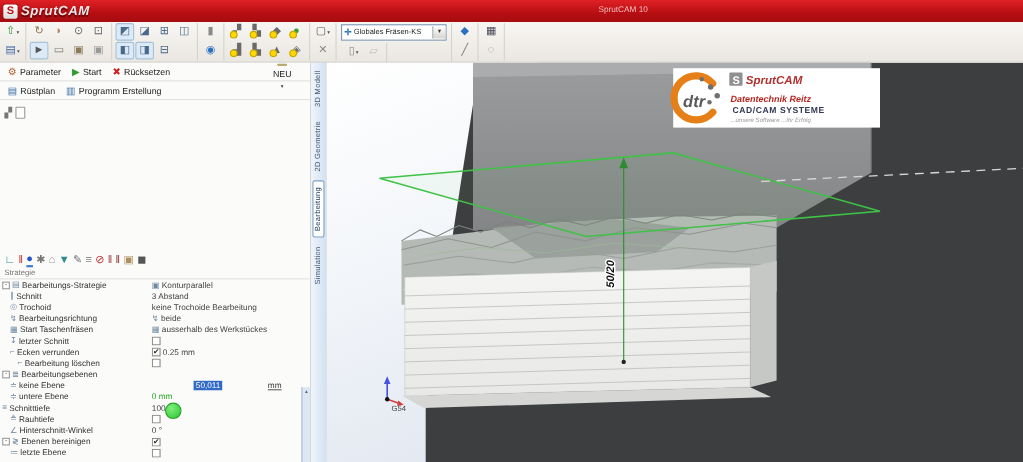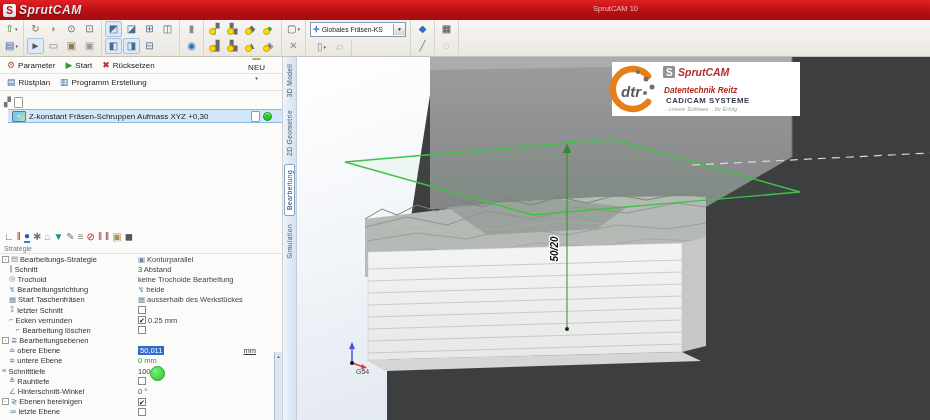--- a/index.html
+++ b/index.html
@@ -10,21 +10,21 @@
     background:linear-gradient(#e02126,#b60e12 60%,#a50d10);display:flex;align-items:center;}
   .sbadge{width:13px;height:13px;margin-left:3px;background:linear-gradient(#fdfdfd,#dcdcdc);
     color:#c01115;font-weight:bold;font-size:10px;line-height:13px;text-align:center;
     border-radius:2px;box-shadow:0 0 1px #600;}
   .logotext{margin-left:3px;font-size:12px;font-weight:bold;font-style:italic;color:#e9e9e9;
     text-shadow:0 1px 1px #5e0406;letter-spacing:.5px;}
   #menu-bar{display:flex;align-items:center;margin-left:215px;gap:13px;}
   .menu-item{font-size:7.5px;color:#ffecec;display:flex;align-items:center;gap:2px;padding:1px 3px;}
   .menu-item.pinned{background:rgba(255,255,255,.18);border:1px solid rgba(255,255,255,.55);border-radius:2px;}
   .pin{display:inline-block;width:3px;height:7px;background:#ffe;border-radius:1px;transform:rotate(25deg);}
-  #app-title{position:absolute;left:593px;top:4px;font-size:7.5px;color:#f2bcbc;}
+  #app-title{position:absolute;left:544px;top:4px;font-size:7.5px;color:#f2bcbc;}
   
   #toolbar{position:absolute;left:0;top:20px;width:930px;height:37px;
     background:linear-gradient(#f8f6f3,#eae7e1);border-bottom:1px solid #c6c2bb;
     display:flex;align-items:flex-start;padding-top:1px;box-sizing:border-box;}
   .tgroup{display:grid;grid-auto-flow:column;grid-template-rows:repeat(2,17px);gap:0 1px;
     padding:0 3px;border-right:1px solid #d6d2cc;}
   .ticon{position:relative;width:17px;height:16px;display:flex;align-items:center;justify-content:center;
     border:1px solid transparent;border-radius:2px;box-sizing:border-box;}
   .ticon.pressed{background:#dce9f6;border-color:#a6c1da;}
   .ticon .glyph{font-size:10px;line-height:10px;}
@@ -64,21 +64,21 @@
   .sicon.active{border-bottom:2px solid #3a7ad0;}
   #strategy-label{font-size:7px;color:#777;padding:1px 0 1px 4px;height:9px;box-sizing:border-box;}
   #prop-grid{position:relative;}
   .prow{display:flex;align-items:center;height:10.2px;font-size:7.5px;color:#333;}
   .plabel{display:flex;align-items:center;gap:2px;flex:0 0 138px;overflow:hidden;white-space:nowrap;padding-left:2px;box-sizing:border-box;}
   .plabel .picon{font-size:7.5px;color:#6d87a0;line-height:8px;}
   .exp{width:7px;height:7px;border:1px solid #9a9a9a;background:#fff;font-size:6px;line-height:5px;
     text-align:center;color:#444;flex:0 0 7px;box-sizing:border-box;}
   .pvalue{display:flex;align-items:center;gap:2px;flex:1;overflow:hidden;white-space:nowrap;color:#444;position:relative;}
   .pvalue .vicon{font-size:7.5px;color:#6d87a0;}
-  .val.sel{background:#316ac5;color:#fff;padding:0 2px;}
+  .val.sel{background:#316ac5;color:#fff;padding:0 2px;margin-left:38px;}
   .val.green{color:#1fa51f;}
   .cb{width:8px;height:8px;border:1px solid #888;background:#fff;font-size:7px;line-height:7px;
     text-align:center;color:#222;box-sizing:border-box;}
   .unit{position:absolute;right:26px;color:#333;text-decoration:underline;}
   #green-cursor{position:absolute;left:150px;top:309px;width:13px;height:13px;border-radius:50%;
     background:radial-gradient(circle at 35% 30%,#7df07d,#2fc42f);border:1px solid #23a023;z-index:5;}
   #grid-scrollbar{position:absolute;right:0;top:295px;width:7px;height:68px;background:#dbe7f3;
     border-left:1px solid #a9bfd3;font-size:5px;color:#567;text-align:center;line-height:8px;}
   
   #side-tabs{position:absolute;left:283px;top:57px;width:14px;height:363px;
@@ -279,26 +279,20 @@
           <span>Programm Erstellung</span>
         </div>
       </div>
   <div class="hsep"></div>
 
   <div id="tree">
     <div class="treerow">
       <span class="machicon">▞</span>
       <span class="pageicon" style="margin-right:18px;"></span>
     </div>
-    <div class="treerow sel">
-      <span class="opicon">≈</span>
-      <span class="grow">Z-konstant Fräsen-Schruppen Aufmass XYZ +0,30</span>
-      <span class="pageicon"></span>
-      <span class="gdot" style="margin-right:6px;"></span>
-    </div>
   </div>
 
   <div id="strategy">
     <div id="strategy-icons">
           <span class="sicon" style="color: rgb(46, 139, 139);">∟</span>
           <span class="sicon" style="color: rgb(192, 48, 48);">‖</span>
           <span class="sicon active" style="color: rgb(34, 85, 204);">●</span>
           <span class="sicon" style="color: rgb(119, 119, 119);">✱</span>
           <span class="sicon" style="color: rgb(153, 153, 153);">⌂</span>
           <span class="sicon" style="color: rgb(46, 139, 139);">▼</span>
@@ -394,21 +388,21 @@
             <div class="plabel" style="padding-left: 2px;">
               <span class="exp">-</span>
               <span class="picon">≣</span>
               <span>Bearbeitungsebenen</span>
             </div>
             <div class="pvalue"></div>
           </div>
           <div class="prow">
             <div class="plabel" style="padding-left: 9px;">
               <span class="picon">≐</span>
-              <span>obere Ebene</span>
+              <span>keine Ebene</span>
             </div>
             <div class="pvalue">
               <span class="val sel">50,011</span>
               <span class="unit">mm</span>
             </div>
           </div>
           <div class="prow">
             <div class="plabel" style="padding-left: 9px;">
               <span class="picon">≑</span>
               <span>untere Ebene</span>

